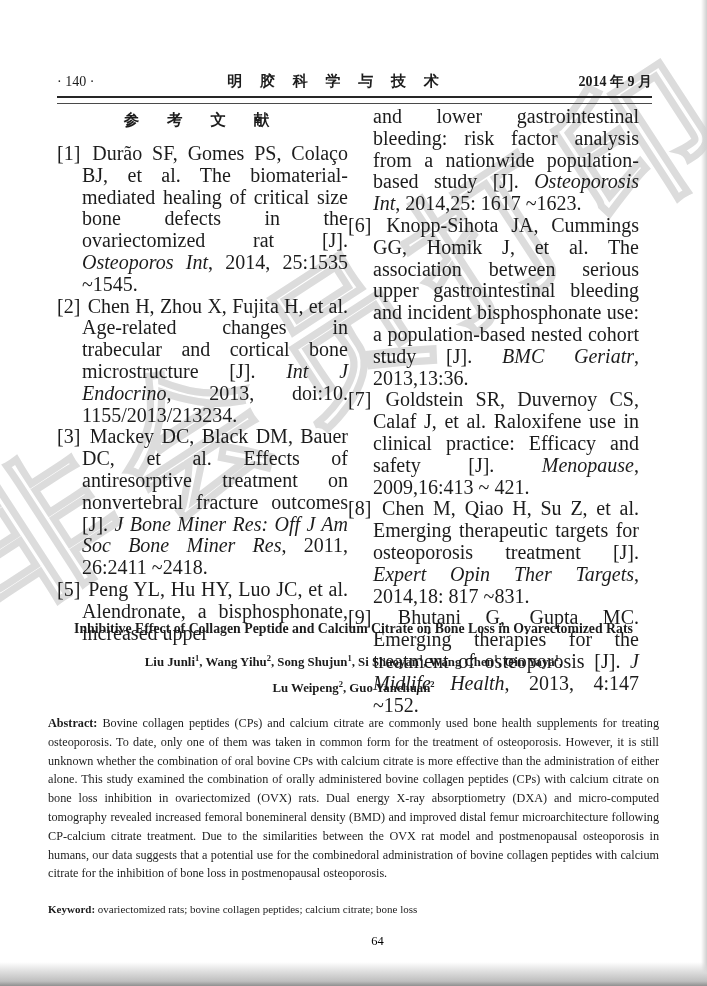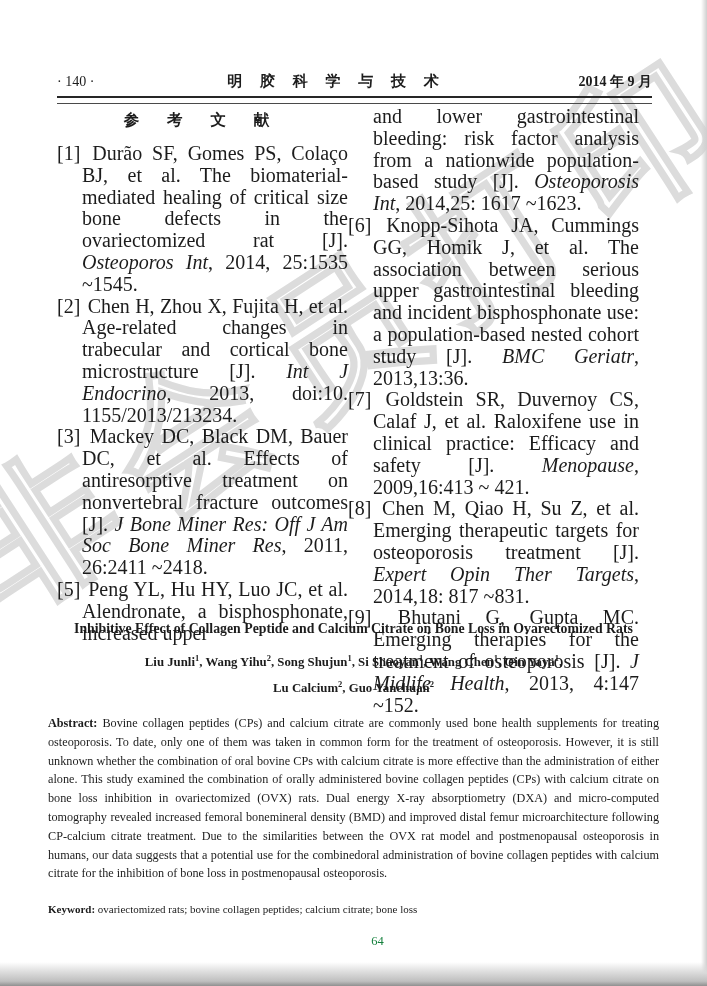--- a/index.html
+++ b/index.html
@@ -39,21 +39,21 @@
   .title{font-weight:bold;font-size:13.8px;line-height:18px;}
   .authors{font-weight:bold;font-size:12.8px;line-height:22px;margin-top:9px;}
   .authors sup,.affil sup{font-size:8.5px;font-weight:bold;}
   .affil{font-size:12.6px;line-height:22px;}
   .affil-block{margin-top:5px;}
   
   .abstract{position:absolute;left:48px;top:714px;width:611px;
     font-size:12.2px;line-height:18.8px;text-align:justify;z-index:2;}
   .abstract .lbl,.keyword .lbl{font-weight:bold;}
   .keyword{position:absolute;left:48px;top:903px;width:611px;font-size:11px;z-index:2;}
-  .pagenum{position:absolute;left:0;right:0;top:934px;text-align:center;font-size:12.5px;color:#15803d;z-index:2;margin-left:48px;}
+  .pagenum{position:absolute;left:0;right:0;top:934px;text-align:center;font-size:12.5px;color:#000000;z-index:2;margin-left:48px;}
   
   .scan-bottom{position:absolute;left:0;right:0;bottom:0;height:24px;z-index:3;
     background:linear-gradient(180deg,rgba(255,255,255,0) 0%,#dadada 45%,#bfbfbf 80%,#909090 100%);}
   .scan-right{position:absolute;top:0;bottom:0;right:0;width:6px;z-index:3;
     background:linear-gradient(90deg,rgba(255,255,255,0),#cfcfcf);}
 </style>
 </head>
 <body>
 
 <div class="page">
@@ -85,21 +85,21 @@
           <div class="ref"><span class="marker">[8] </span><span>Chen M, Qiao H, Su Z, et al. Emerging therapeutic targets for osteoporosis treatment [J]. </span><i>Expert Opin Ther Targets</i><span>, 2014,18: 817 ~831.</span></div>
           <div class="ref"><span class="marker">[9] </span><span>Bhutani G, Gupta MC. Emerging therapies for the treatment of osteoporosis [J]. </span><i>J Midlife Health</i><span>, 2013, 4:147 ~152.</span></div>
         </div>
     </div>
   </div>
 
   <div class="article">
     <div class="title">Inhibitive Effect of Collagen Peptide and Calcium Citrate on Bone Loss in Ovarectomized Rats</div>
     <div class="authors" id="authors">
         <div><span>Liu Junli</span><sup>1</sup>, <span>Wang Yihu</span><sup>2</sup>, <span>Song Shujun</span><sup>1</sup>, <span>Si Shaoyan</span><sup>1</sup>, <span>Wang Chen</span><sup>1</sup>, <span>Qin Yaya</span><sup>1</sup>,</div>
-        <div><span>Lu Calcium</span><sup>2</sup>, <span>Guo Yanchuan</span><sup>2</sup></div>
+        <div><span>Lu Weipeng</span><sup>2</sup>, <span>Guo Yanchuan</span><sup>2</sup></div>
       </div>
   </div>
 
   <div class="abstract">
     <span class="lbl">Abstract:</span><span> Bovine collagen peptides (CPs) and calcium citrate are commonly used bone health supplements for treating osteoporosis. To date, only one of them was taken in common form for the treatment of osteoporosis. However, it is still unknown whether the combination of oral bovine CPs with calcium citrate is more effective than the administration of either alone. This study examined the combination of orally administered bovine collagen peptides (CPs) with calcium citrate on bone loss inhibition in ovariectomized (OVX) rats. Dual energy X-ray absorptiometry (DXA) and micro-computed tomography revealed increased femoral bonemineral density (BMD) and improved distal femur microarchitecture following CP-calcium citrate treatment. Due to the similarities between the OVX rat model and postmenopausal osteoporosis in humans, our data suggests that a potential use for the combinedoral administration of bovine collagen peptides with calcium citrate for the inhibition of bone loss in postmenopausal osteoporosis.</span>
   </div>
 
   <div class="keyword">
     <span class="lbl">Keyword:</span><span> ovariectomized rats;  bovine collagen peptides;  calcium citrate;  bone loss</span>
   </div>

